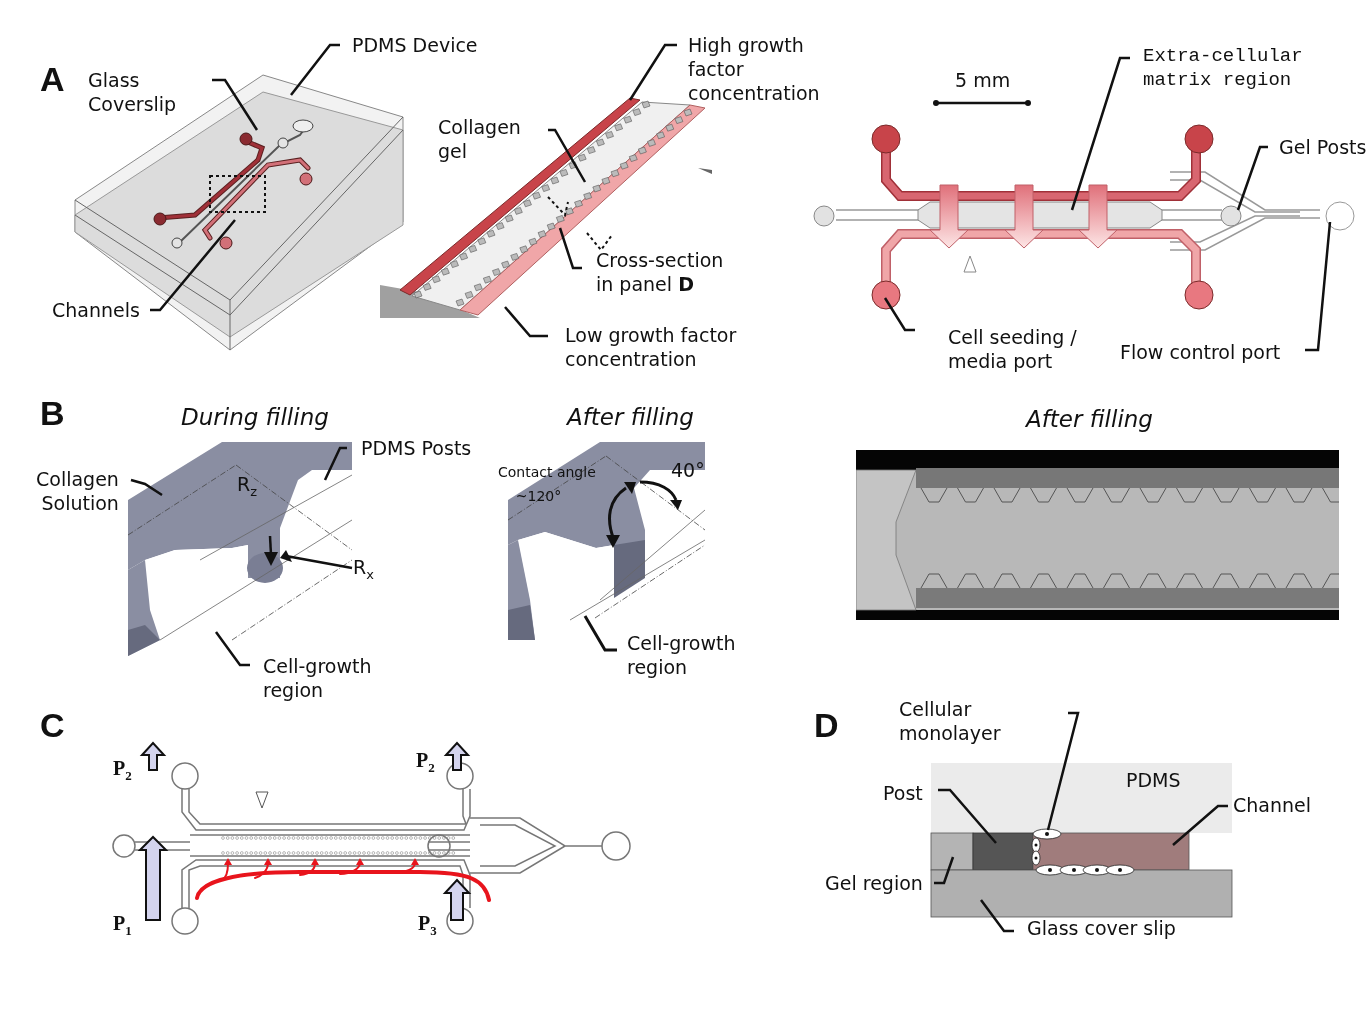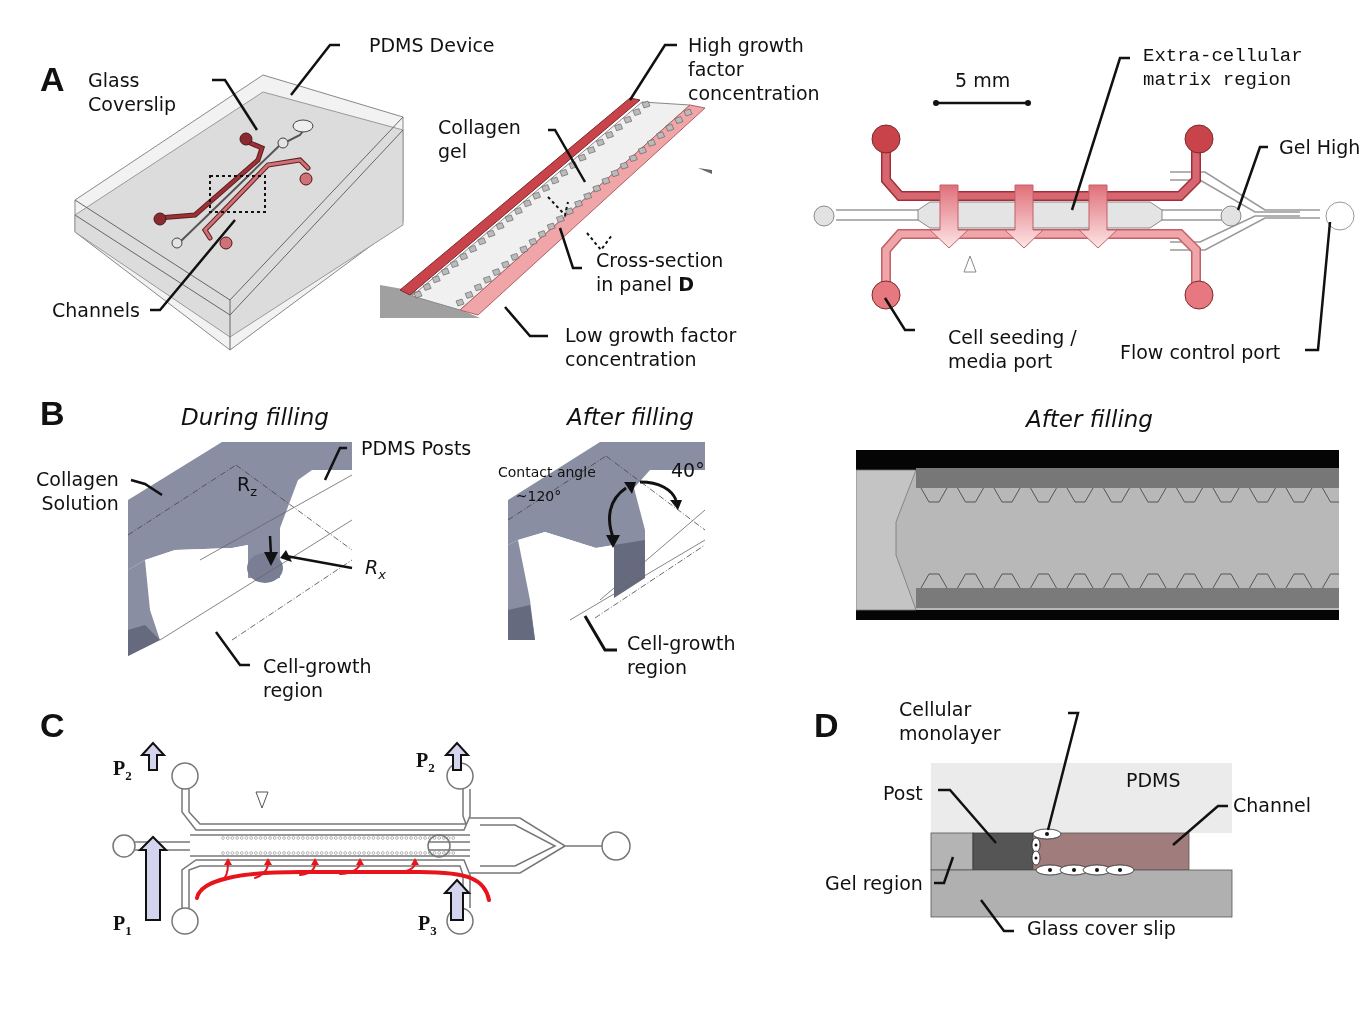--- a/index.html
+++ b/index.html
@@ -46,21 +46,21 @@
   <ellipse cx="303" cy="126" rx="10" ry="6" fill="#eee" stroke="#444"></ellipse>
   <rect x="210" y="176" width="55" height="36" fill="none" stroke="#111" stroke-width="2" stroke-dasharray="3,3"></rect>
 
   <g stroke="#111" stroke-width="2.5" fill="none">
     <polyline points="340,45 330,45 291,95"></polyline>
     <polyline points="212,80 225,80 257,130"></polyline>
     <polyline points="150,310 160,310 235,220"></polyline>
   </g>
 </svg>
 
-<div class="lbl" style="left:369px;top:33px;">PDMS Device</div>
+<div class="lbl" style="left:352px;top:33px;">PDMS Device</div>
 <div class="lbl" style="left:88px;top:68px;">Glass
 Coverslip</div>
 <div class="lbl" style="left:52px;top:298px;">Channels</div>
 
 <svg width="1366" height="1025">
   <polygon points="380,285 420,292 480,318 380,318" fill="#a0a0a0"></polygon>
   <polygon points="400,290 630,98 640,100 410,295" fill="#c8444a" stroke="#7a2a2a"></polygon>
   <polygon points="412,296 642,102 690,105 460,310" fill="#f0f0f0" stroke="#888"></polygon>
   <polygon points="460,310 690,105 705,108 478,315" fill="#f0a6a8" stroke="#b06060"></polygon>
   <g id="postsTop">
@@ -193,21 +193,21 @@
     <polyline points="1130,58 1120,58 1072,210"></polyline>
     <polyline points="1268,147 1260,147 1238,210"></polyline>
     <polyline points="915,330 905,330 885,298"></polyline>
     <polyline points="1305,350 1318,350 1330,222"></polyline>
   </g>
 </svg>
 
 <div class="lbl" style="left:955px;top:68px;">5 mm</div>
 <div class="lbl" style="left:1143px;top:44px;font-family:Liberation Mono, monospace;">Extra-cellular
 matrix region</div>
-<div class="lbl" style="left:1279px;top:135px;">Gel High</div>
+<div class="lbl" style="left:1279px;top:135px;">Gel Posts</div>
 <div class="lbl" style="left:948px;top:325px;">Cell seeding /
 media port</div>
 <div class="lbl" style="left:1120px;top:340px;">Flow control port</div>
 
 <div class="panel-letter" style="left:40px;top:396px;">B</div>
 <div class="ital" style="left:181px;top:404px;">During filling</div>
 <div class="ital" style="left:567px;top:404px;">After filling</div>
 <div class="ital" style="left:1026px;top:406px;">After filling</div>
 
 <svg width="1366" height="1025">
@@ -232,21 +232,21 @@
     <polyline points="250,665 240,665 216,632"></polyline>
   </g>
   <polygon points="264,552 278,552 271,566" fill="#111"></polygon>
   <polygon points="286,550 292,562 280,558" fill="#111"></polygon>
 </svg>
 
 <div class="lbl" style="left:36px;top:467px;text-align:right;">Collagen
 Solution</div>
 <div class="lbl" style="left:361px;top:436px;">PDMS Posts</div>
 <div class="lbl" style="left:237px;top:472px;"><span>R</span><sub style="font-size:13px;">z</sub></div>
-<div class="lbl" style="left:365px;top:555px;font-style:italic;"><span>R</span><sub style="font-size:13px;">x</sub></div>
+<div class="lbl" style="left:353px;top:555px;"><span>R</span><sub style="font-size:13px;">x</sub></div>
 <div class="lbl" style="left:263px;top:654px;">Cell-growth
 region</div>
 
 <svg width="1366" height="1025">
   <rect x="508" y="442" width="197" height="198" fill="#fff"></rect>
   <polygon points="508,500 600,442 705,442 705,470 650,470 634,488 645,530 645,578 614,578 614,545 596,548 545,532 518,540 508,545" fill="#8a8ea2"></polygon>
   <polygon points="614,545 645,540 645,578 614,598" fill="#666a7e"></polygon>
   <polygon points="518,540 545,532 596,548 614,545 614,598 535,640 530,600" fill="#fff"></polygon>
   <polygon points="508,545 518,540 530,600 535,640 508,640" fill="#8a8ea2"></polygon>
   <polygon points="508,610 530,605 535,640 508,640" fill="#666a7e"></polygon>

